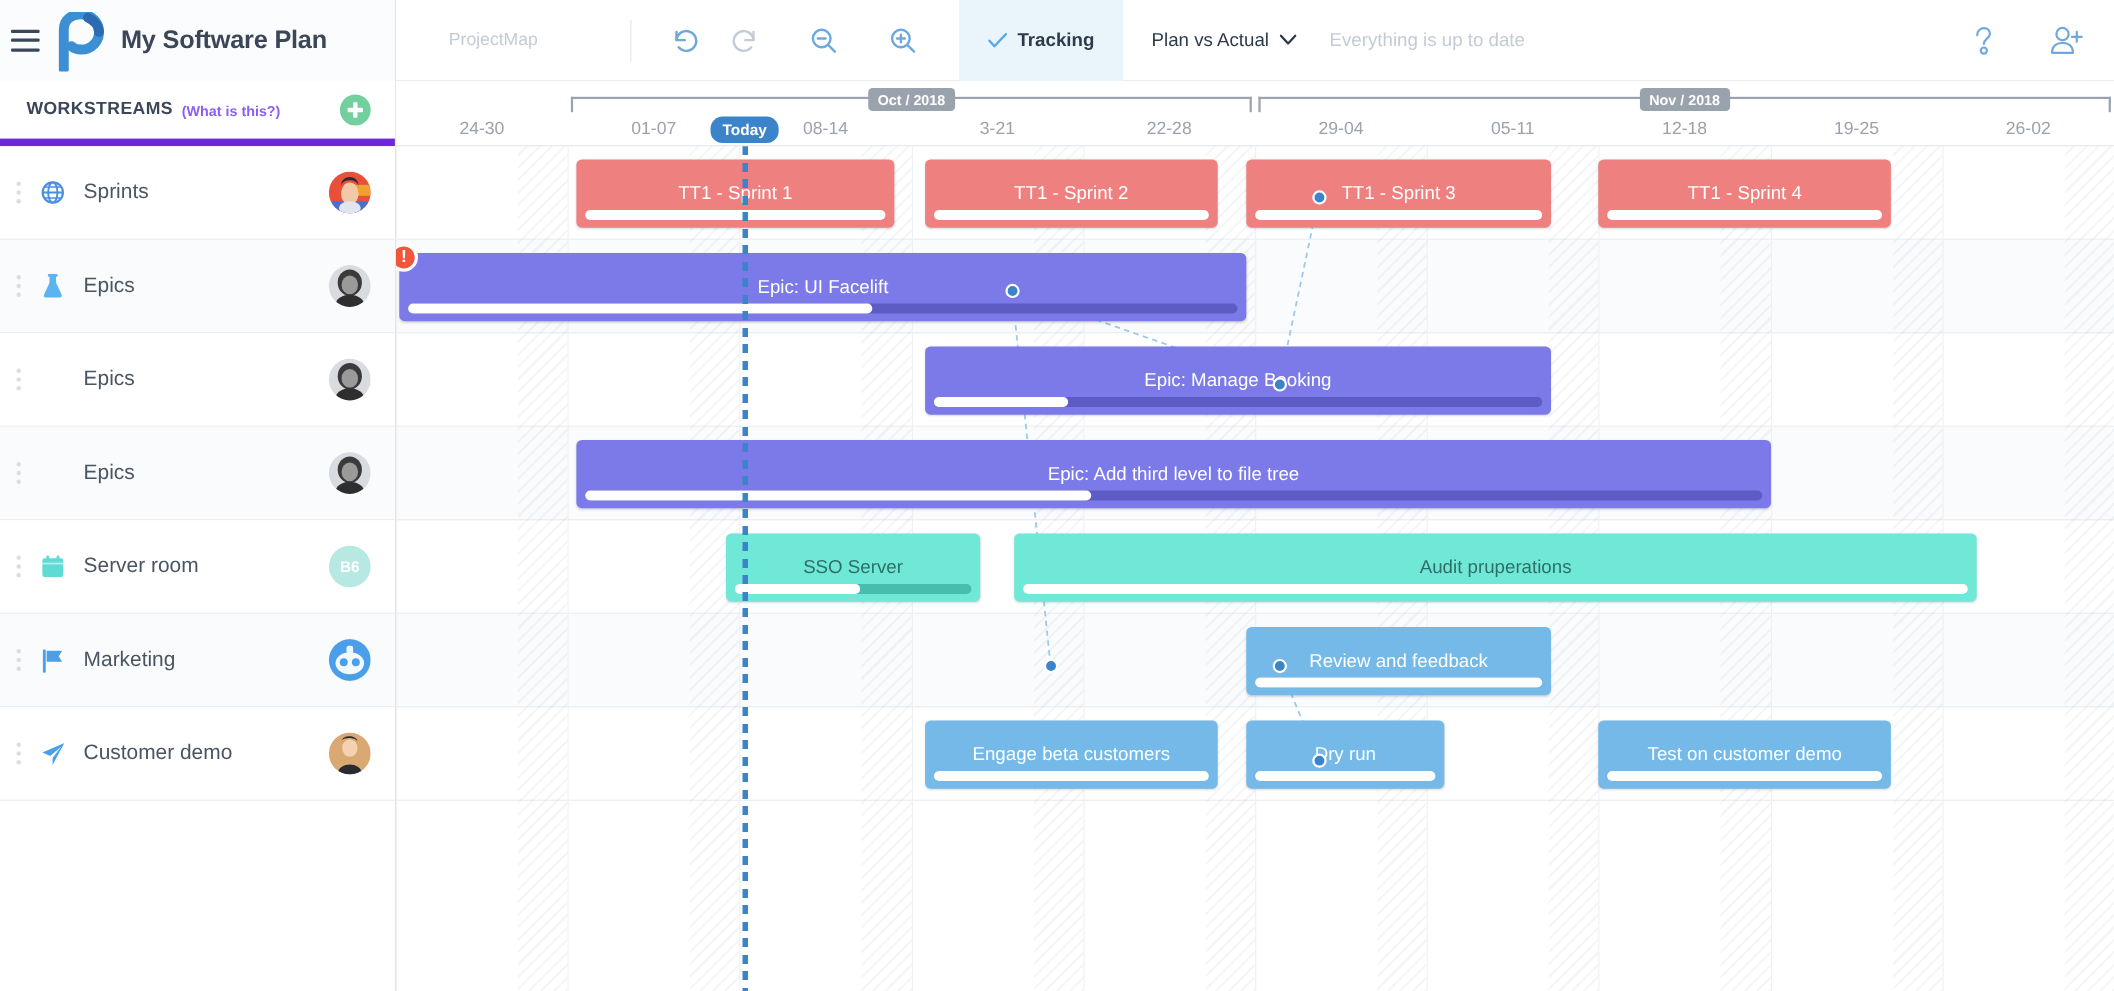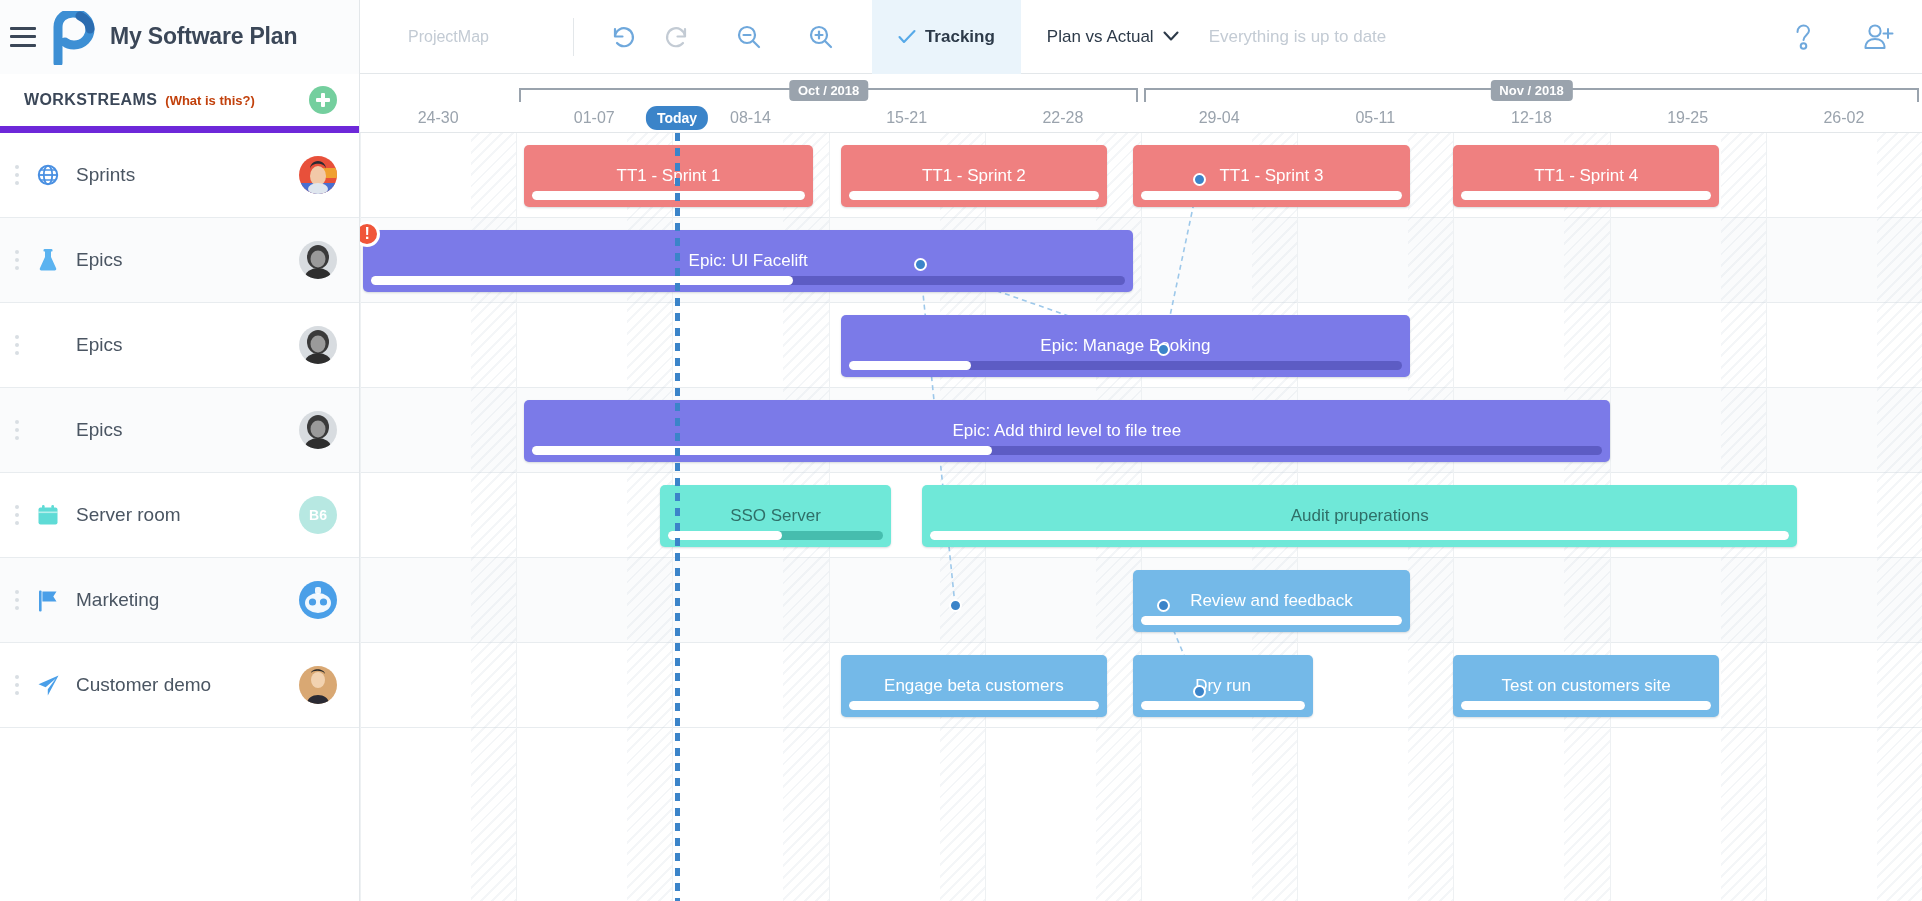--- a/index.html
+++ b/index.html
@@ -89,21 +89,21 @@
     width: 360px; flex: 0 0 360px; height: 827px;
     background: #ffffff; border-right: 1px solid #e3e7ea;
     position: relative; z-index: 5;
   }
   .ws-header {
     height: 59px; display: flex; align-items: center;
     border-bottom: 7px solid #6d28d9; padding-left: 24px; position: relative;
     background: #fff;
   }
   .ws-title { font-size: 16px; font-weight: bold; color: #3b4758; letter-spacing: .4px; }
-  .ws-what { font-size: 13px; font-weight: bold; color: #c2410c; margin-left: 8px; }
+  .ws-what { font-size: 13px; font-weight: bold; color: #8b5cf6; margin-left: 8px; }
   .ws-plus {
     position: absolute; right: 22px; top: 50%; transform: translateY(-50%);
     width: 28px; height: 28px; border-radius: 50%;
     background: #74cf9e; display: flex; align-items: center; justify-content: center;
     cursor: pointer;
   }
   .ws-plus::before, .ws-plus::after {
     content: ""; position: absolute; background: #fff; border-radius: 1px;
   }
   .ws-plus::before { width: 14px; height: 4px; }
@@ -457,21 +457,21 @@
       <div class="month-band" id="month-band">
           <div class="month-bracket" style="left: 159.2px; width: 618.8px;"></div>
           <div class="month-pill" style="left: 468.6px;">Oct / 2018</div>
           <div class="month-bracket" style="left: 784px; width: 775px;"></div>
           <div class="month-pill" style="left: 1171.5px;">Nov / 2018</div>
         </div>
       <div class="week-cells" id="week-cells">
           <div class="week-cell" style="left: 0px; width: 156.2px;">24-30</div>
           <div class="week-cell" style="left: 156.2px; width: 156.2px;">01-07</div>
           <div class="week-cell" style="left: 312.4px; width: 156.2px;">08-14</div>
-          <div class="week-cell" style="left: 468.6px; width: 156.2px;">15-21</div>
+          <div class="week-cell" style="left: 468.6px; width: 156.2px;">3-21</div>
           <div class="week-cell" style="left: 624.8px; width: 156.2px;">22-28</div>
           <div class="week-cell" style="left: 781px; width: 156.2px;">29-04</div>
           <div class="week-cell" style="left: 937.2px; width: 156.2px;">05-11</div>
           <div class="week-cell" style="left: 1093.4px; width: 156.2px;">12-18</div>
           <div class="week-cell" style="left: 1249.6px; width: 156.2px;">19-25</div>
           <div class="week-cell" style="left: 1405.8px; width: 156.2px;">26-02</div>
         </div>
     <div class="today-pill" style="left: 317px; top: 32px; background: rgb(59, 132, 201);">Today</div>
       </div>
     <div class="grid-area" id="grid-area">
@@ -575,21 +575,21 @@
        <div class="bar-progress-fill" style="width:100%;background:#ffffff"></div>
      </div>
         </div>
         <div class="bar" style="left: 773.19px; width: 179.63px; top: 521.5px; height: 62px; background: rgb(116, 185, 232);">
           <span class="bar-label" style="color:#ffffff">Dry run</span>
      <div class="bar-progress-track" style="background:#4a93c9">
        <div class="bar-progress-fill" style="width:100%;background:#ffffff"></div>
      </div>
         </div>
         <div class="bar" style="left: 1093.4px; width: 265.54px; top: 521.5px; height: 62px; background: rgb(116, 185, 232);">
-          <span class="bar-label" style="color:#ffffff">Test on customers site</span>
+          <span class="bar-label" style="color:#ffffff">Test on customer demo</span>
      <div class="bar-progress-track" style="background:#4a93c9">
        <div class="bar-progress-fill" style="width:100%;background:#ffffff"></div>
      </div>
         </div>
         <div class="link-dot" style="left: 553.5px; top: 124.5px;"></div>
         <div class="link-dot" style="left: 796.5px; top: 209.5px;"></div>
         <div class="link-dot" style="left: 832.5px; top: 39.5px;"></div>
         <div class="link-dot" style="left: 588.5px; top: 465.5px;"></div>
         <div class="link-dot" style="left: 796.5px; top: 465.5px;"></div>
         <div class="link-dot" style="left: 832.5px; top: 551.5px;"></div>

